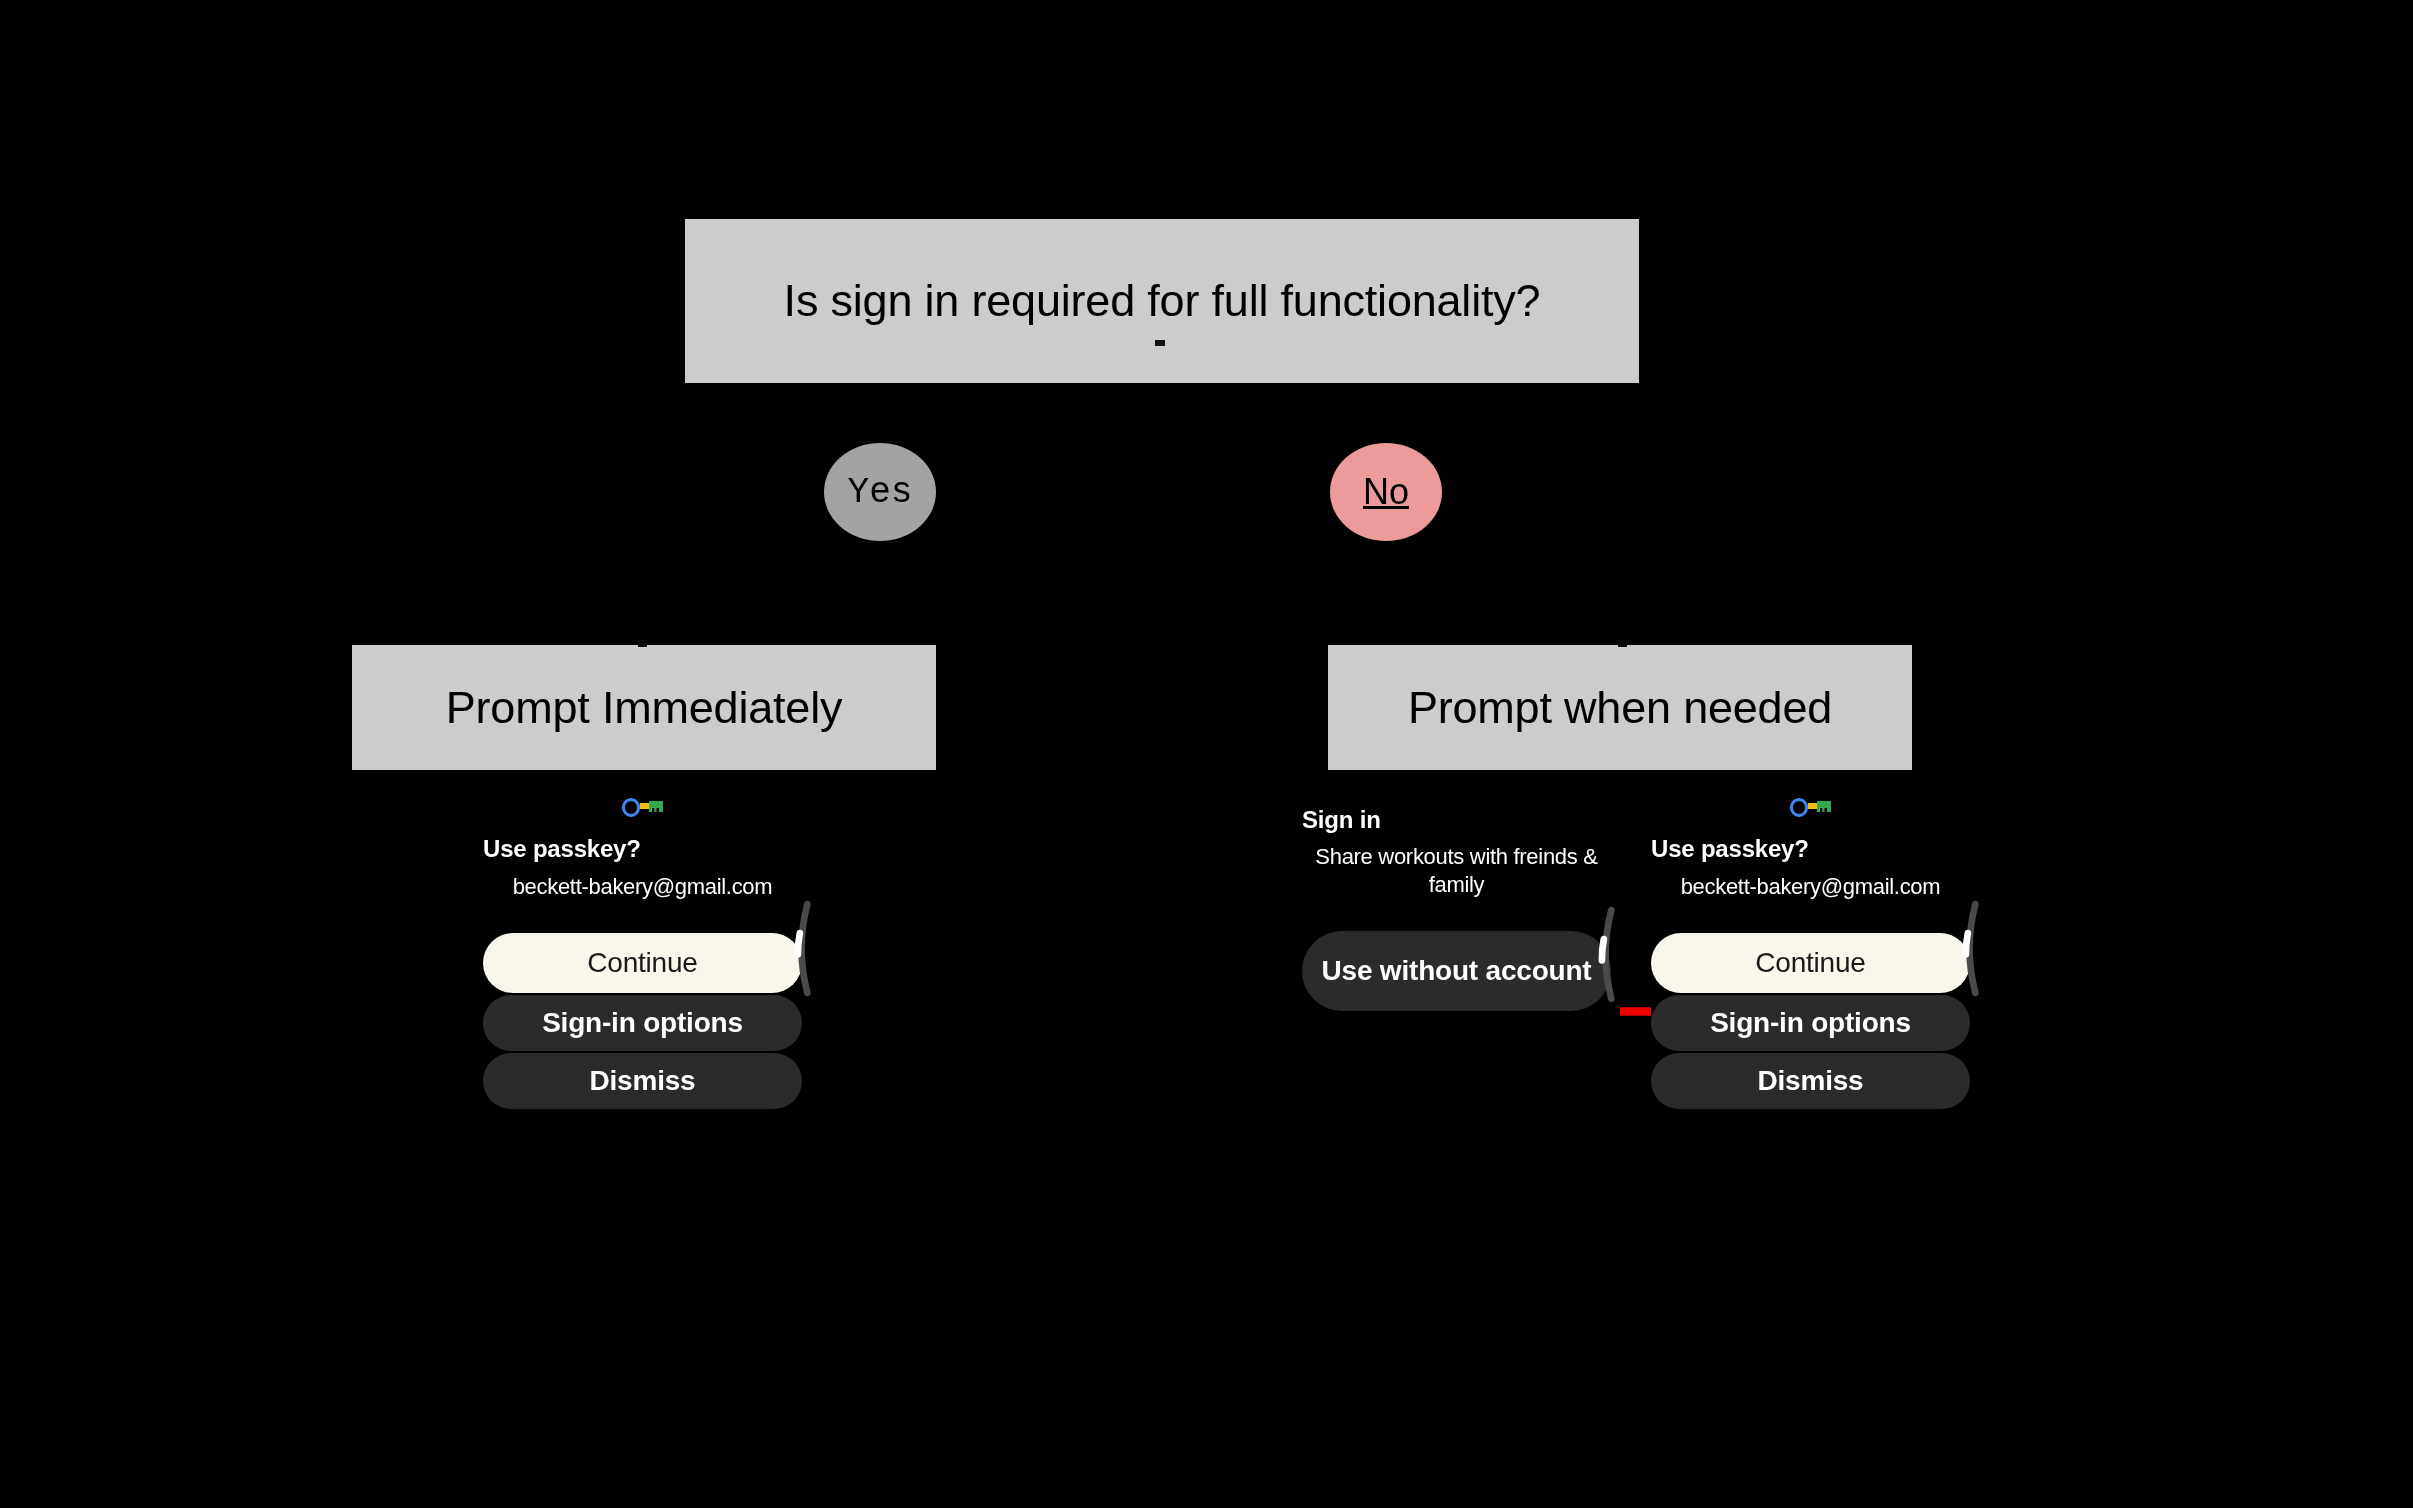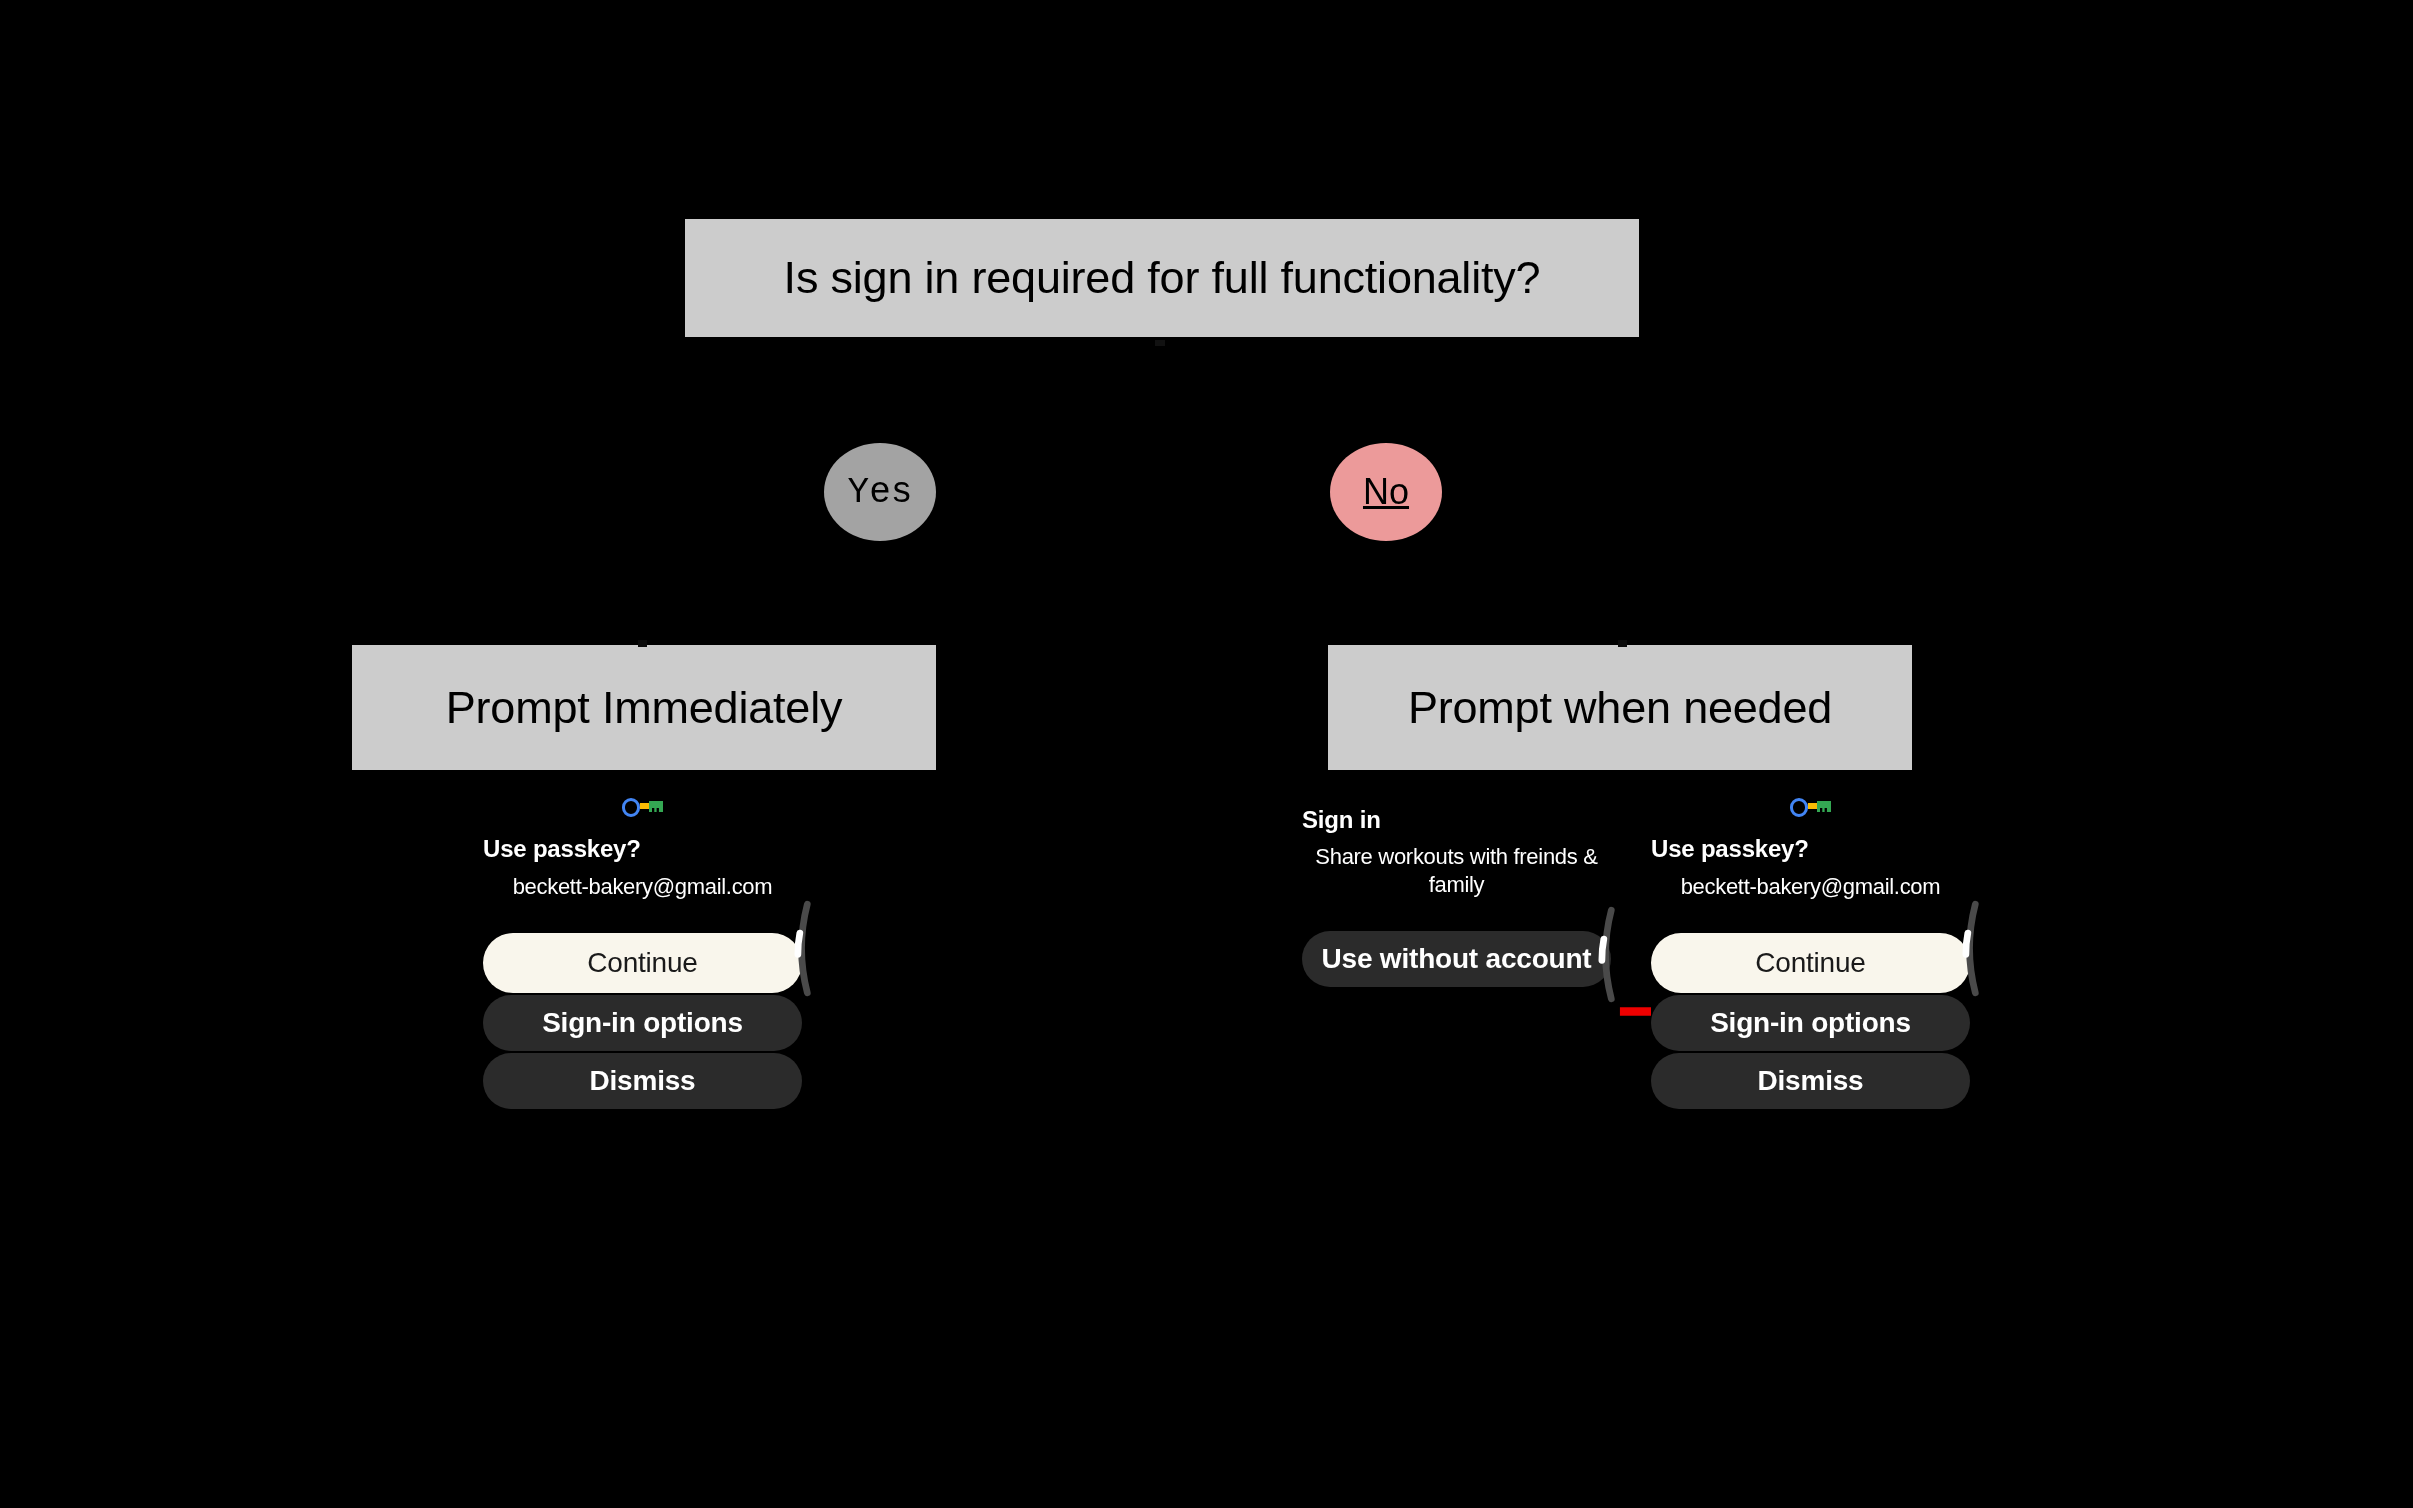--- a/index.html
+++ b/index.html
@@ -33,21 +33,21 @@
     align-items: center;
     justify-content: center;
     text-align: center;
     line-height: 1.1;
     letter-spacing: -0.2px;
   }
   #title-box {
     left: 685px;
     top: 219px;
     width: 954px;
-    height: 118px;
+    height: 164px;
     font-size: 45px;
   }
   #left-box {
     left: 352px;
     top: 645px;
     width: 584px;
     height: 125px;
     font-size: 45px;
   }
   #right-box {
@@ -169,21 +169,21 @@
     color: #1a1a1a;
   }
   .pill-secondary {
     background: #2b2b2b;
     color: #ffffff;
     font-weight: bold;
   }
 
   .pill-h1 { height: 60px; }
   .pill-h2 { height: 56px; }
-  .pill-h3 { height: 56px; }
+  .pill-h3 { height: 80px; }
 
   .pink-dot {
     position: absolute;
     right: 21px;
     top: 50%;
     transform: translateY(-50%);
     width: 37px;
     height: 37px;
     border-radius: 50%;
     background: #eda0a0;

